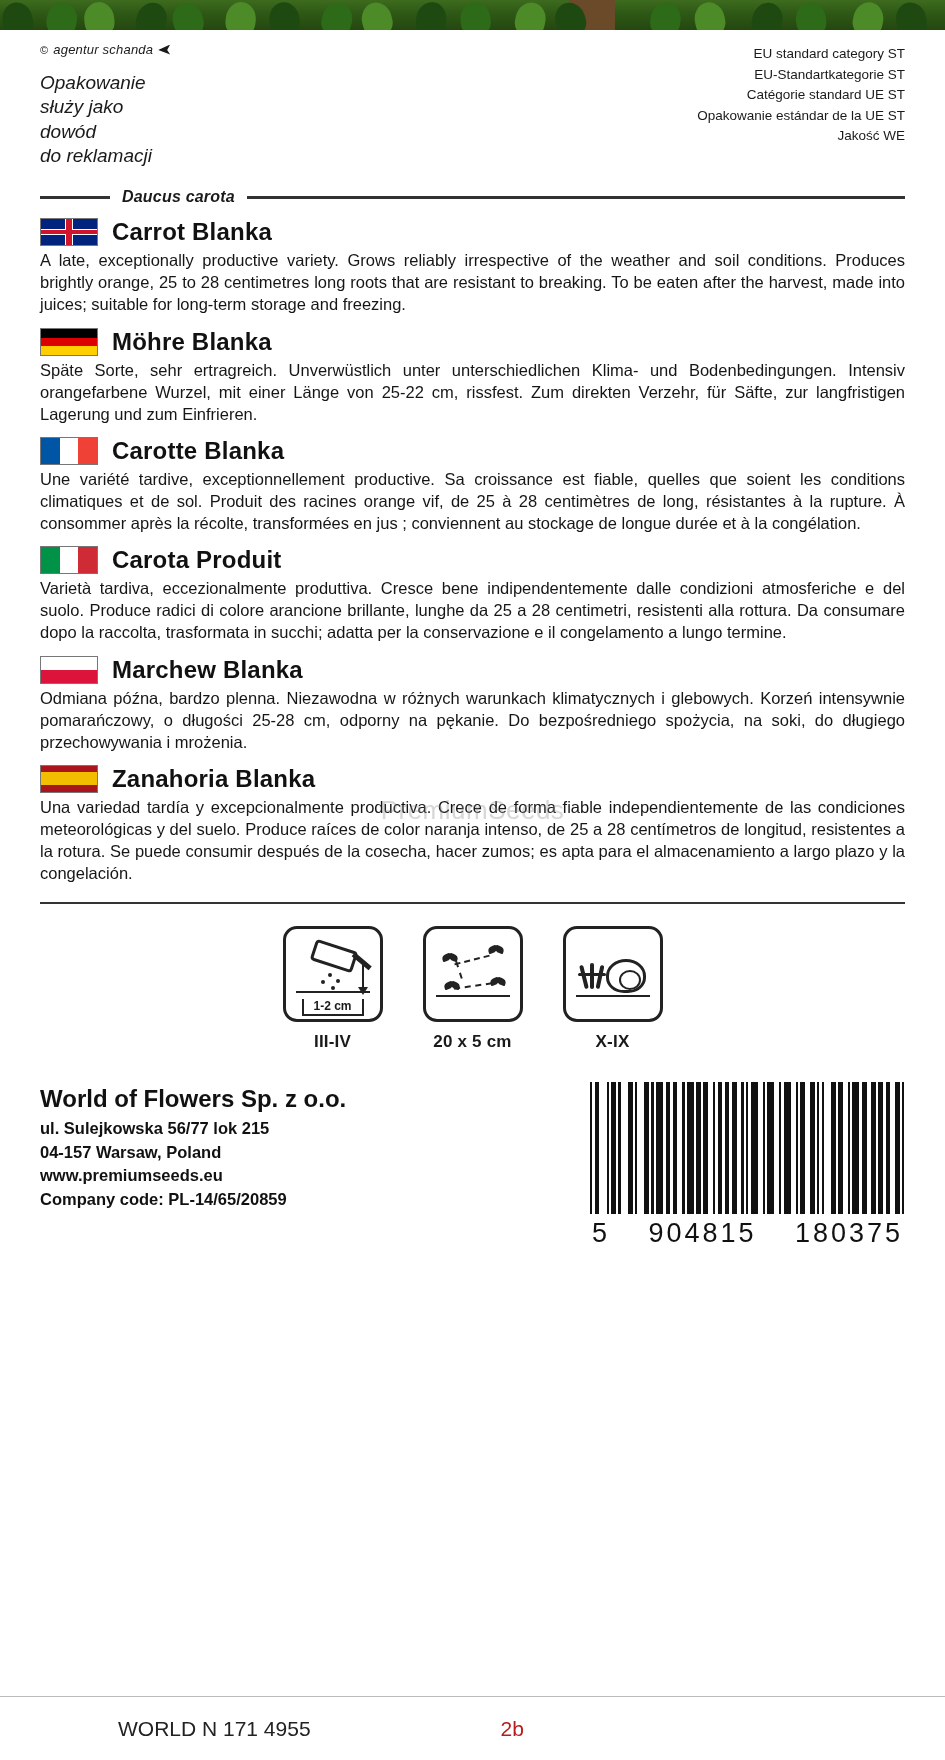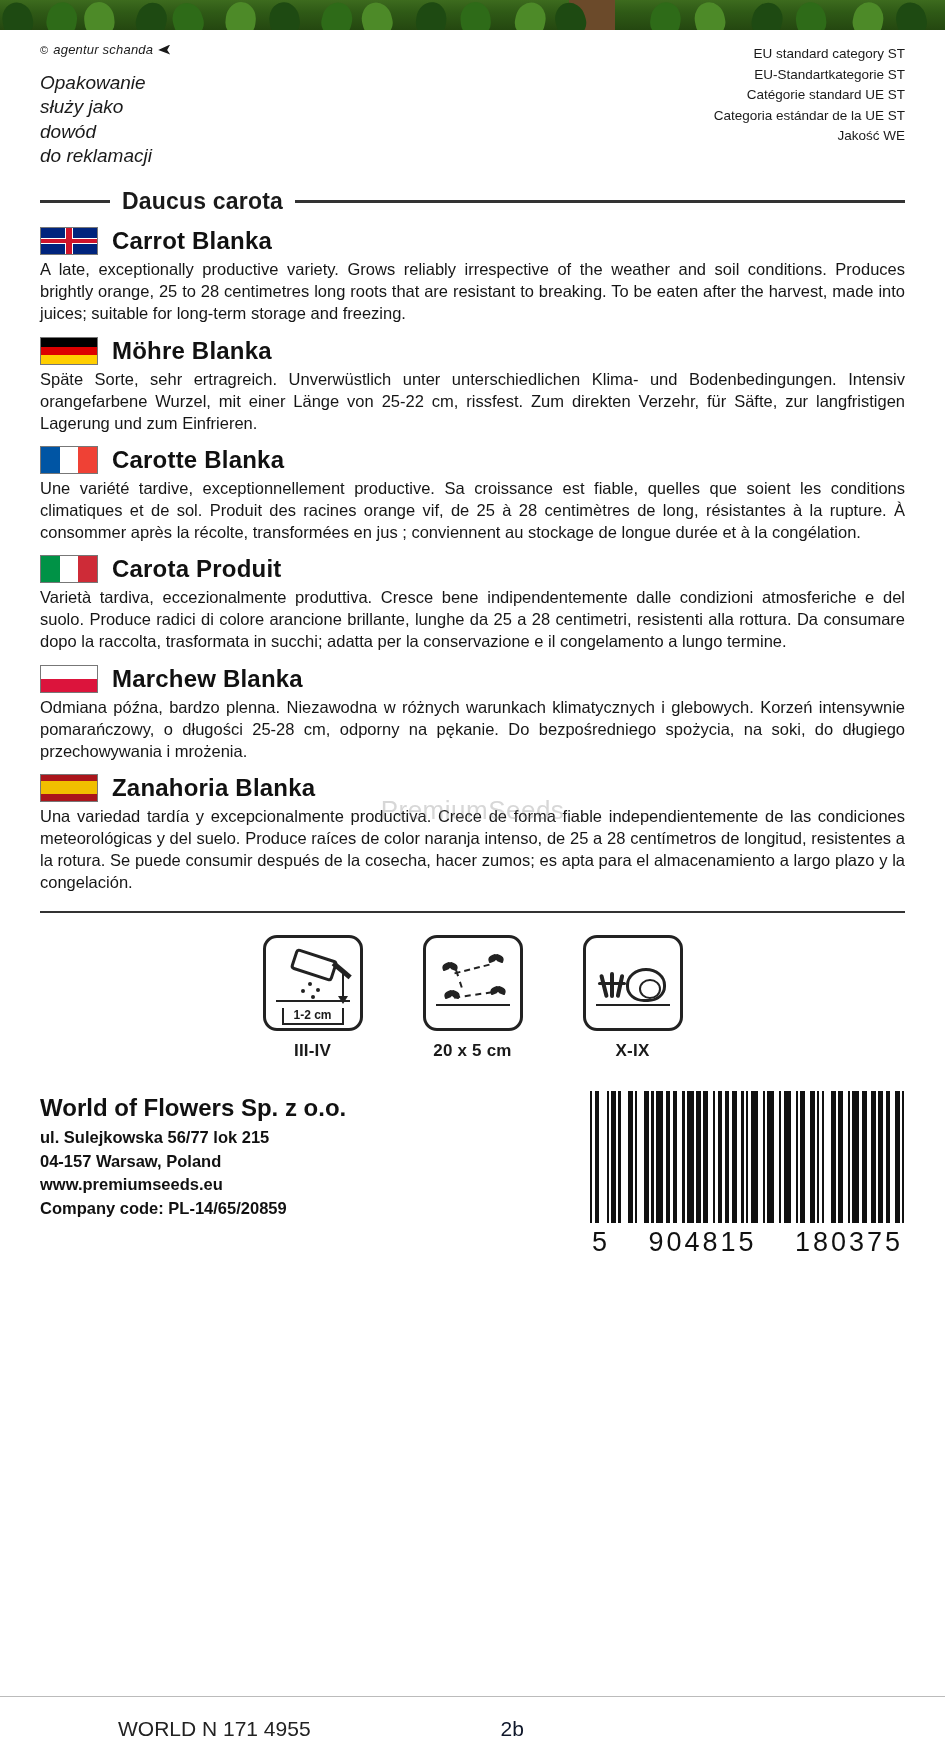--- a/index.html
+++ b/index.html
@@ -90,22 +90,23 @@
   .species-row {
     display: flex;
     align-items: center;
     gap: 12px;
     margin-top: 20px;
   }
   .species-row .dash-left {
     width: 70px; height: 3px; background: #333;
   }
   .species-name {
-    font-size: 23px;
+    font-size: 16px;
     font-weight: bold;
+    font-style: italic;
     letter-spacing: .2px;
     white-space: nowrap;
     text-align: center;
   }
   .species-row .dash-right {
     flex: 1; height: 3px; background: #333;
   }
 
   
   .lang-block { margin-top: 12px; }
@@ -163,21 +164,21 @@
 
   
   .hr-thin {
     height: 2px; background: #333; margin-top: 18px;
   }
 
   
   .picto-row {
     display: flex;
     justify-content: center;
-    gap: 60px;
+    gap: 40px;
     margin-top: 22px;
   }
   .picto {
     width: 100px;
     text-align: center;
   }
   .picto .box {
     width: 100px; height: 96px;
     border: 3px solid #222;
     border-radius: 14px;
@@ -310,21 +311,21 @@
     align-items: center;
   }
   .bottom-line .code {
     font-size: 21px;
     margin-left: 118px;
     color: #222;
   }
   .bottom-line .page-no {
     font-size: 21px;
     margin-left: 190px;
-    color: #0f172a;
+    color: #b91c1c;
   }
 
   .watermark {
     position: absolute;
     left: 50%;
     top: 765px;
     transform: translateX(-50%);
     font-size: 26px;
     color: rgba(140,140,140,.35);
     letter-spacing: .5px;
@@ -368,21 +369,21 @@
       </div>
       <div class="claim" style="white-space:pre-line">Opakowanie
 służy jako
 dowód
 do reklamacji</div>
     </div>
     <div class="eu-block">
       <div>EU standard category ST</div>
       <div>EU-Standartkategorie ST</div>
       <div>Catégorie standard UE ST</div>
-      <div>Categoria estándar de la UE ST</div>
+      <div>Opakowanie estándar de la UE ST</div>
       <div>Jakość WE</div>
     </div>
   </div>
 
   <div class="species-row">
     <div class="dash-left"></div>
     <div class="species-name">Daucus carota</div>
     <div class="dash-right"></div>
   </div>
 

